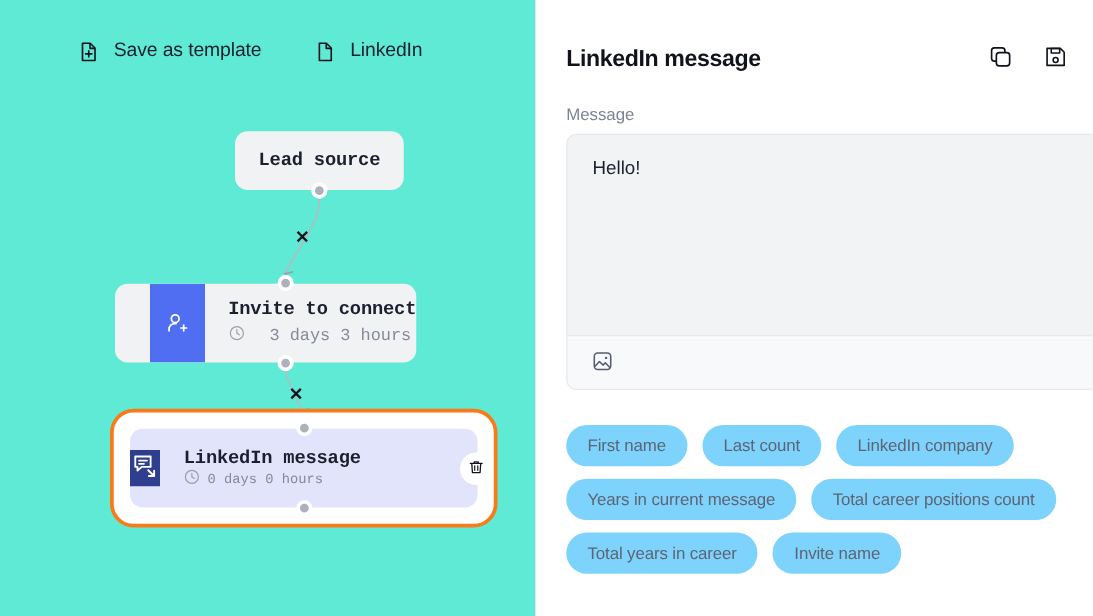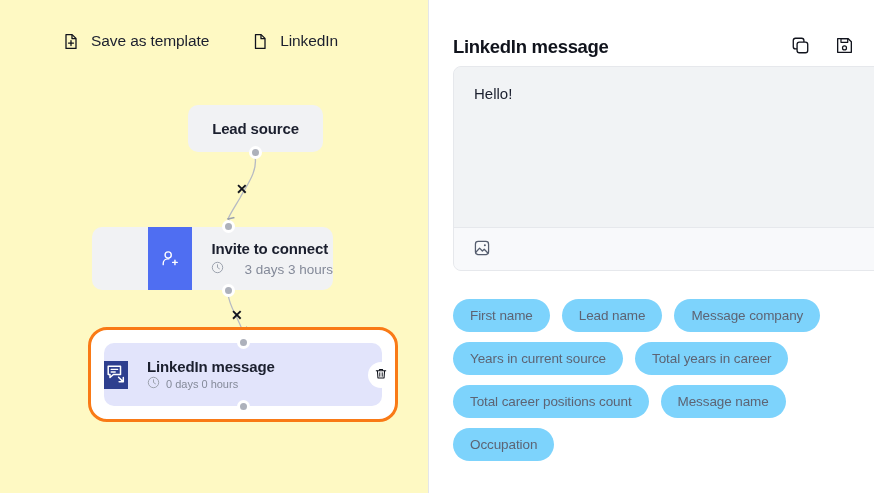--- a/index.html
+++ b/index.html
@@ -8,21 +8,21 @@
     background: #ffffff;
     font-family: "Liberation Sans", sans-serif;
     overflow: hidden;
   }
   .app { position: relative; width: 874px; height: 493px; display: flex; }
 
   
   .canvas {
     position: relative;
     width: 428px; height: 493px;
-    background: #fef9c3;
+    background: #5eead4;
     flex: none;
   }
   .toolbar {
     position: absolute; left: 0; top: 32px;
     display: flex; align-items: center; gap: 42px;
     padding-left: 62px;
   }
   .tool-btn {
     display: flex; align-items: center; gap: 11px;
     background: none; border: none; cursor: pointer;
@@ -34,20 +34,21 @@
   .tool-btn .ic { display: flex; align-items: center; justify-content: center; width: 18px; height: 18px; }
 
   .flow { position: absolute; inset: 0; }
   .edge-svg { position: absolute; left: 0; top: 0; width: 428px; height: 493px; pointer-events: none; }
 
   .node {
     position: absolute;
     border-radius: 10px;
     display: flex; align-items: center;
     overflow: hidden;
+    font-family: Liberation Mono, monospace;
   }
   .node-lead {
     left: 188px; top: 105px; width: 135px; height: 47px;
     background: #f1f2f4;
     justify-content: center;
   }
   .node-lead .title { font-size: 15px; font-weight: 700; color: #1b1f2e; letter-spacing: -0.15px; }
 
   .node-step {
     left: 92px; top: 227px; width: 241px; height: 63px;
@@ -301,41 +302,41 @@
             <svg width="19" height="19" viewBox="0 0 20 20" fill="none">
               <path d="M2.8 2.8h11.1l3.3 3.3v11.1H2.8z" stroke="#10131c" stroke-width="1.4" stroke-linejoin="round"></path>
               <path d="M6.3 2.9h7.1v3.8H6.3z" stroke="#10131c" stroke-width="1.3" stroke-linejoin="round"></path>
               <circle cx="10" cy="12.6" r="2.1" stroke="#10131c" stroke-width="1.3"></circle>
             </svg>
           </span>
         </button>
       </div>
     </div>
 
+    <div class="field-label">Message</div>
 
     <div class="msg-box">
       <div class="msg-body" placeholder="Write your message">Hello!</div>
       <div class="msg-footer">
         <button class="icon-btn">
           <span>
             <svg width="18" height="18" viewBox="0 0 20 20" fill="none">
               <rect x="2.7" y="2.7" width="14.6" height="14.6" rx="3" stroke="#555d6e" stroke-width="1.4"></rect>
               <circle cx="13.2" cy="7" r="1.1" fill="#555d6e"></circle>
               <path d="M3.4 14.4l3.9-4.2 3.1 3.2 2.1-2 4 4.2" stroke="#555d6e" stroke-width="1.4" stroke-linejoin="round" stroke-linecap="round"></path>
             </svg>
           </span>
         </button>
       </div>
     </div>
 
     <div class="chips">
       <button class="chip">First name</button>
-      <button class="chip">Lead name</button>
-      <button class="chip">Message company</button>
-      <button class="chip">Years in current source</button>
+      <button class="chip">Last count</button>
+      <button class="chip">LinkedIn company</button>
+      <button class="chip">Years in current message</button>
+      <button class="chip">Total career positions count</button>
       <button class="chip">Total years in career</button>
-      <button class="chip">Total career positions count</button>
-      <button class="chip">Message name</button>
-      <button class="chip">Occupation</button>
+      <button class="chip">Invite name</button>
     </div>
 
   </div>
 </div>
 
 </body></html>

